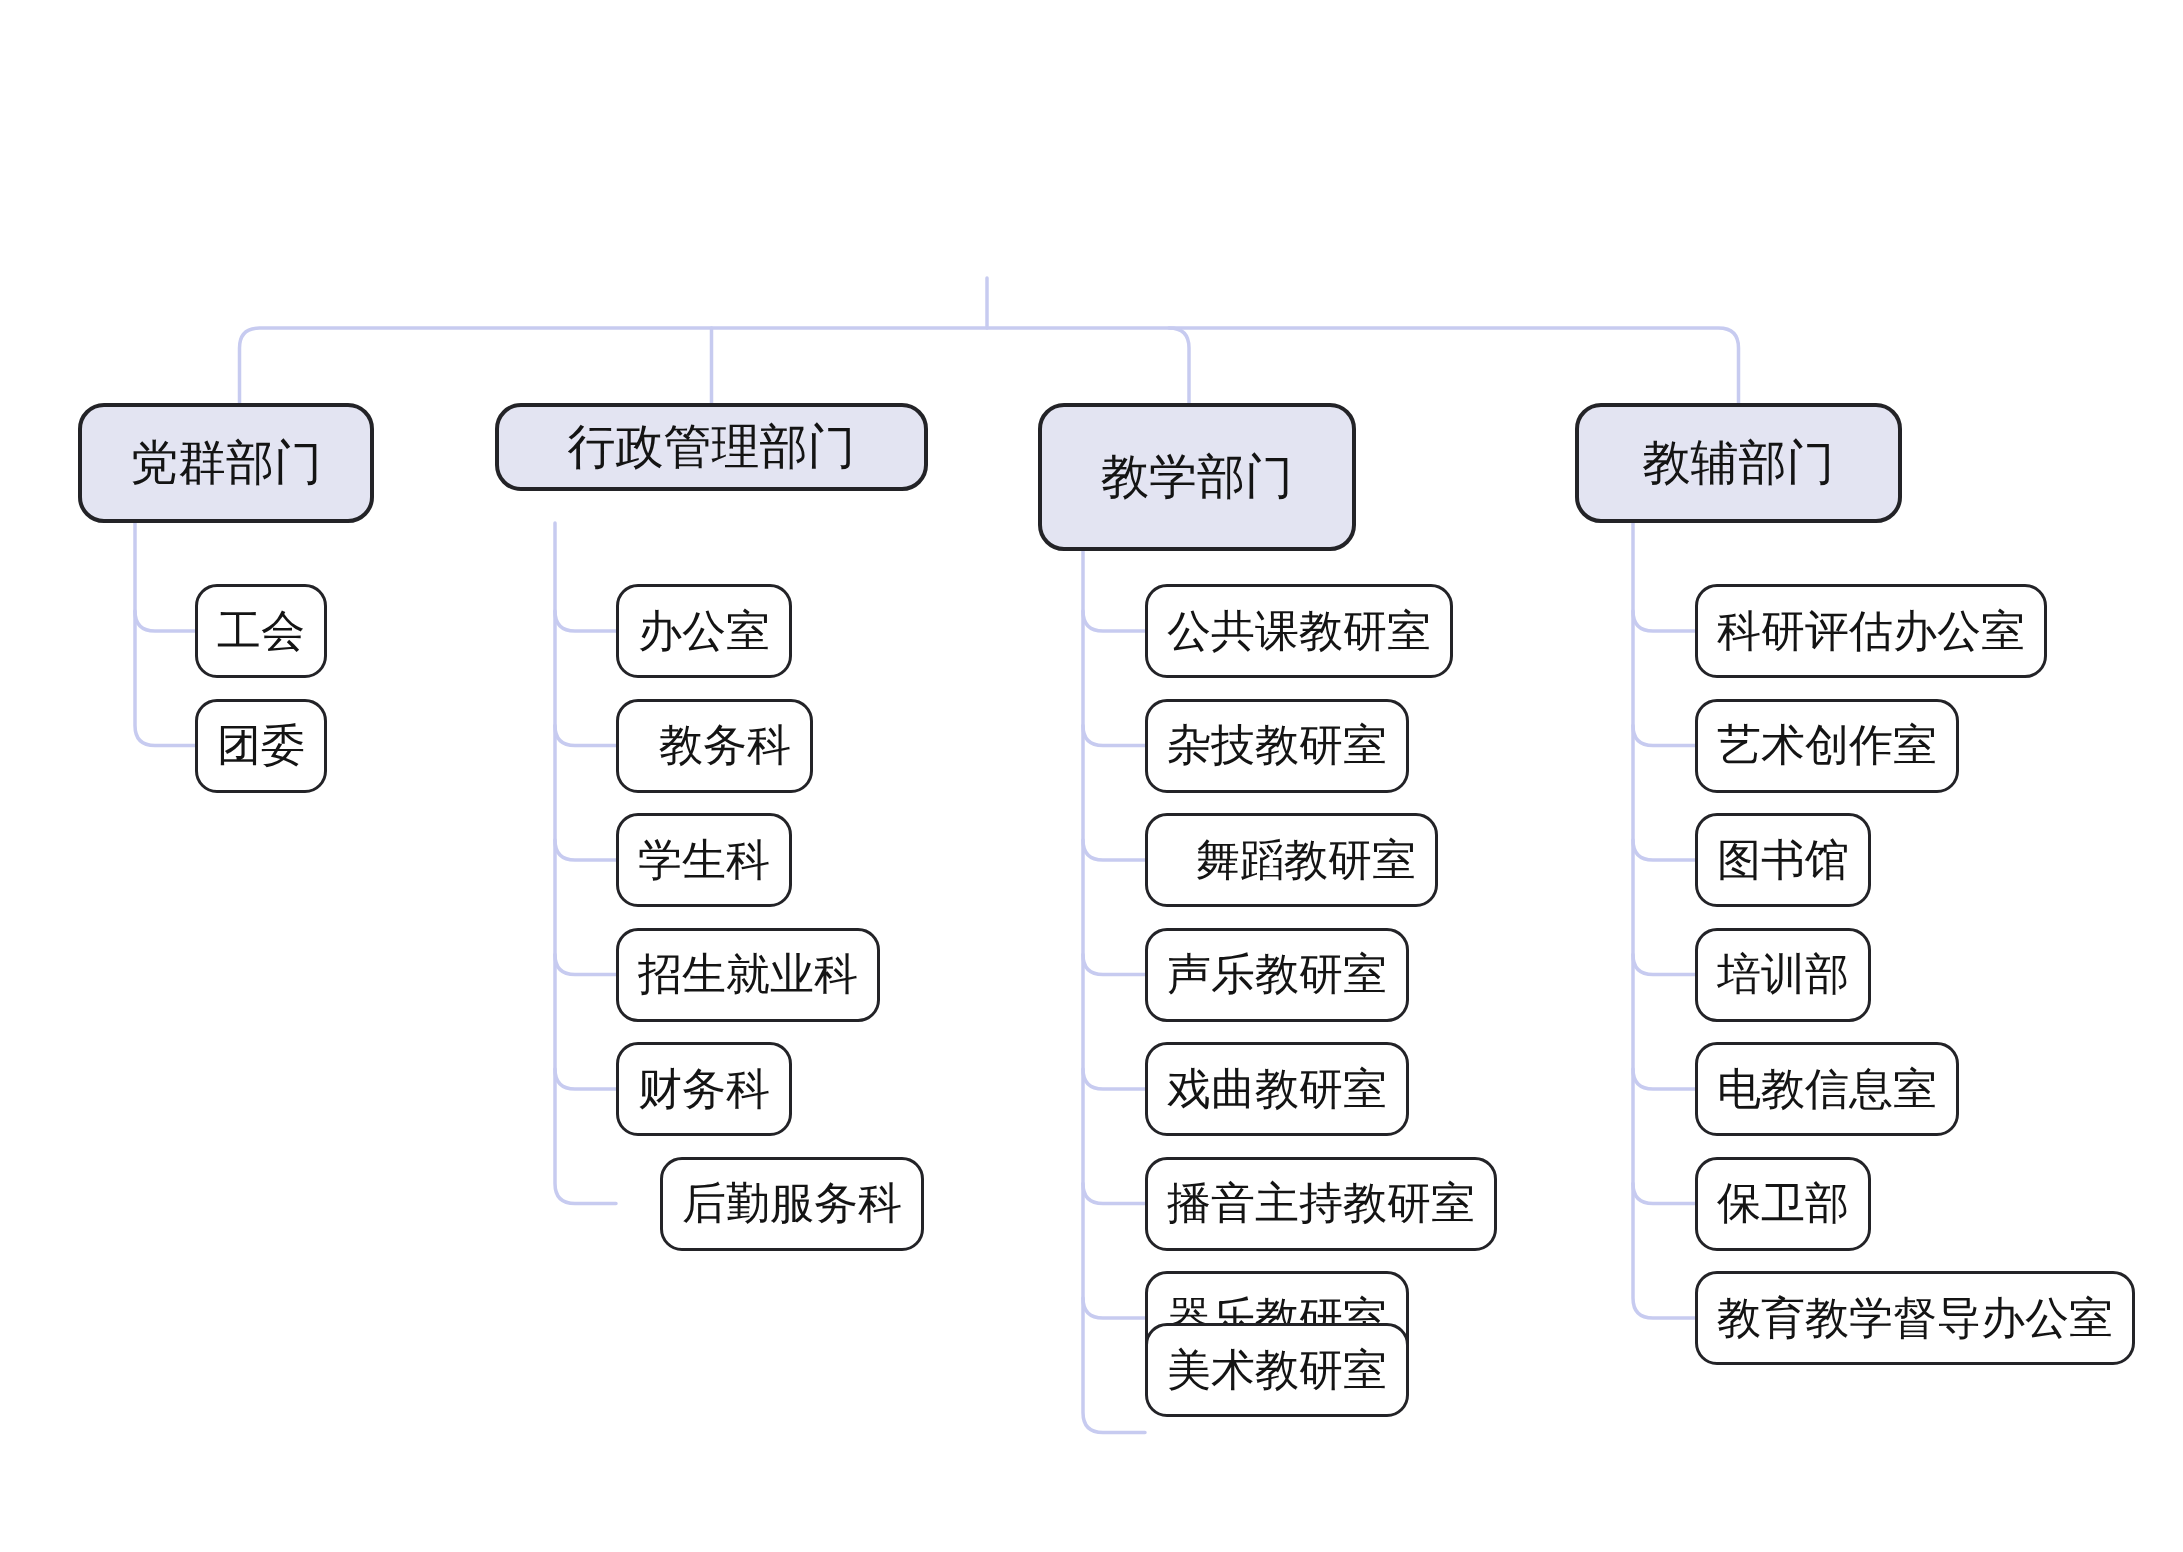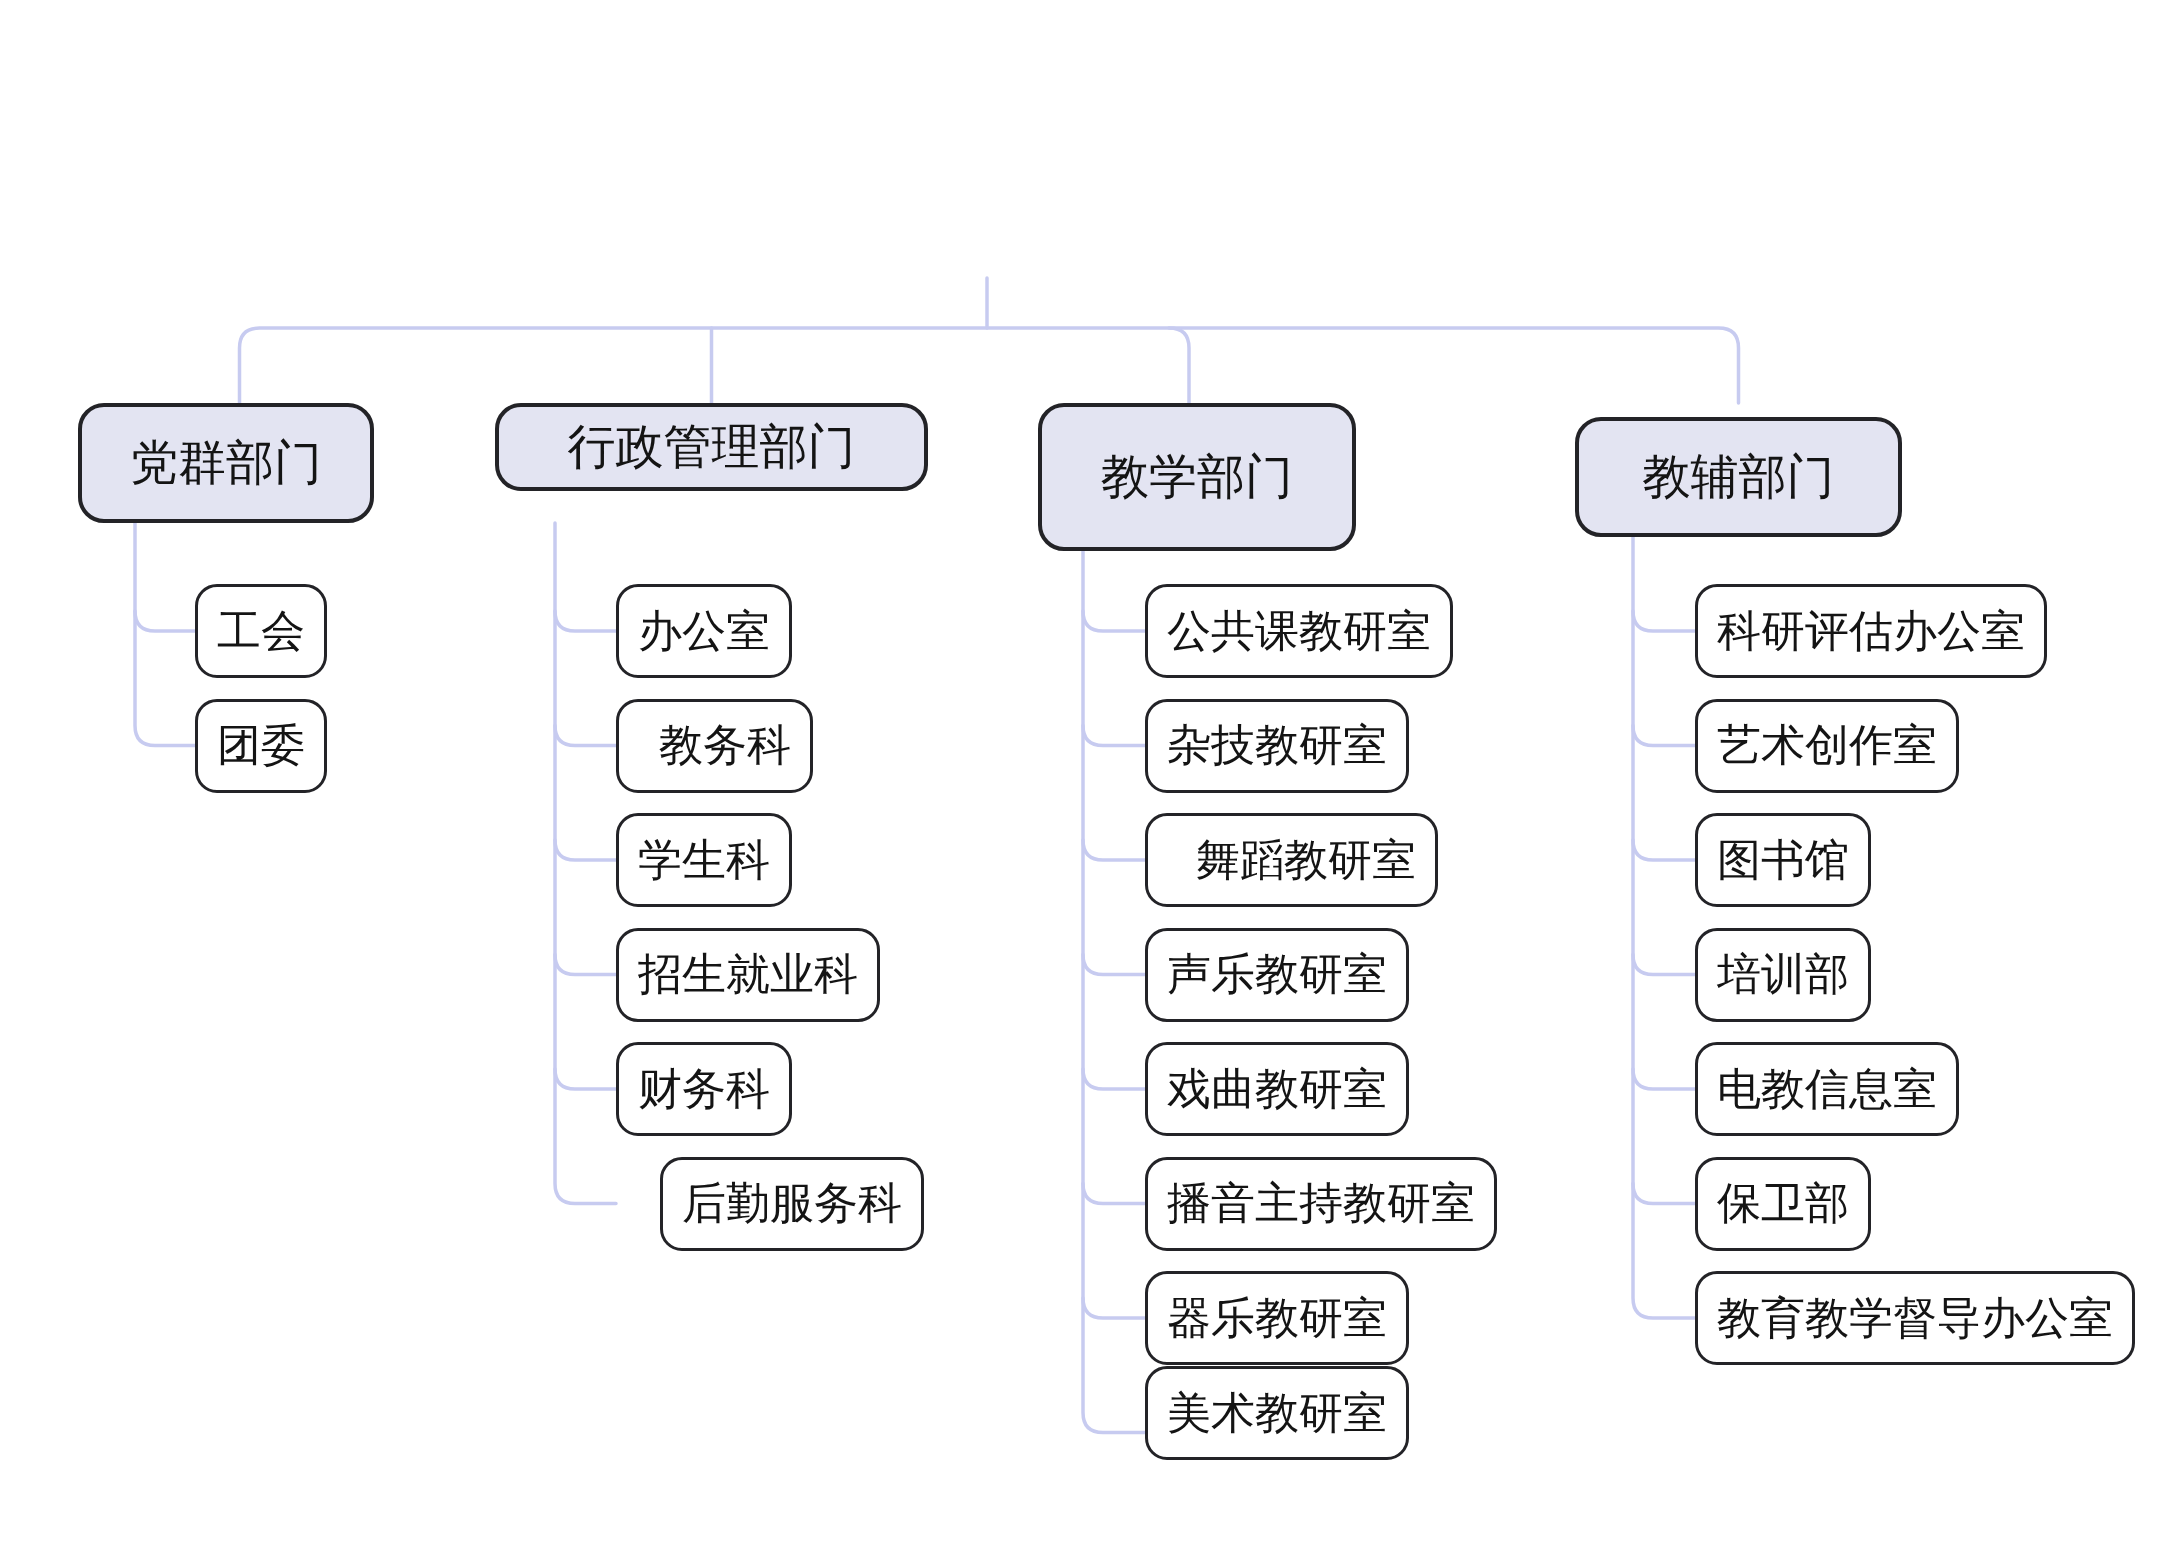--- a/index.html
+++ b/index.html
@@ -101,22 +101,22 @@
       <div class="node child-node" style="left: 616px; top: 1042px;">财务科</div>
       <div class="node child-node" style="left: 616px; top: 1156.5px; margin-left: 44px;">后勤服务科</div>
       <div class="node branch-node" style="left: 1038px; top: 403px; width: 318px; height: 148px;">教学部门</div>
       <div class="node child-node" style="left: 1145px; top: 584px;">公共课教研室</div>
       <div class="node child-node" style="left: 1145px; top: 698.5px;">杂技教研室</div>
       <div class="node child-node" style="left: 1145px; top: 813px; padding-left: 48px;">舞蹈教研室</div>
       <div class="node child-node" style="left: 1145px; top: 927.5px;">声乐教研室</div>
       <div class="node child-node" style="left: 1145px; top: 1042px;">戏曲教研室</div>
       <div class="node child-node" style="left: 1145px; top: 1156.5px;">播音主持教研室</div>
       <div class="node child-node" style="left: 1145px; top: 1271px;">器乐教研室</div>
-      <div class="node child-node" style="left: 1145px; top: 1366px;">美术教研室</div>
-      <div class="node branch-node" style="left: 1575px; top: 403px; width: 327px; height: 120px; margin-top: 14px;">教辅部门</div>
+      <div class="node child-node" style="left: 1145px; top: 1323px;">美术教研室</div>
+      <div class="node branch-node" style="left: 1575px; top: 403px; width: 327px; height: 120px;">教辅部门</div>
       <div class="node child-node" style="left: 1695px; top: 584px;">科研评估办公室</div>
       <div class="node child-node" style="left: 1695px; top: 698.5px;">艺术创作室</div>
       <div class="node child-node" style="left: 1695px; top: 813px;">图书馆</div>
       <div class="node child-node" style="left: 1695px; top: 927.5px;">培训部</div>
       <div class="node child-node" style="left: 1695px; top: 1042px;">电教信息室</div>
       <div class="node child-node" style="left: 1695px; top: 1156.5px;">保卫部</div>
       <div class="node child-node" style="left: 1695px; top: 1271px;">教育教学督导办公室</div>
     </div>
 </div>
 

